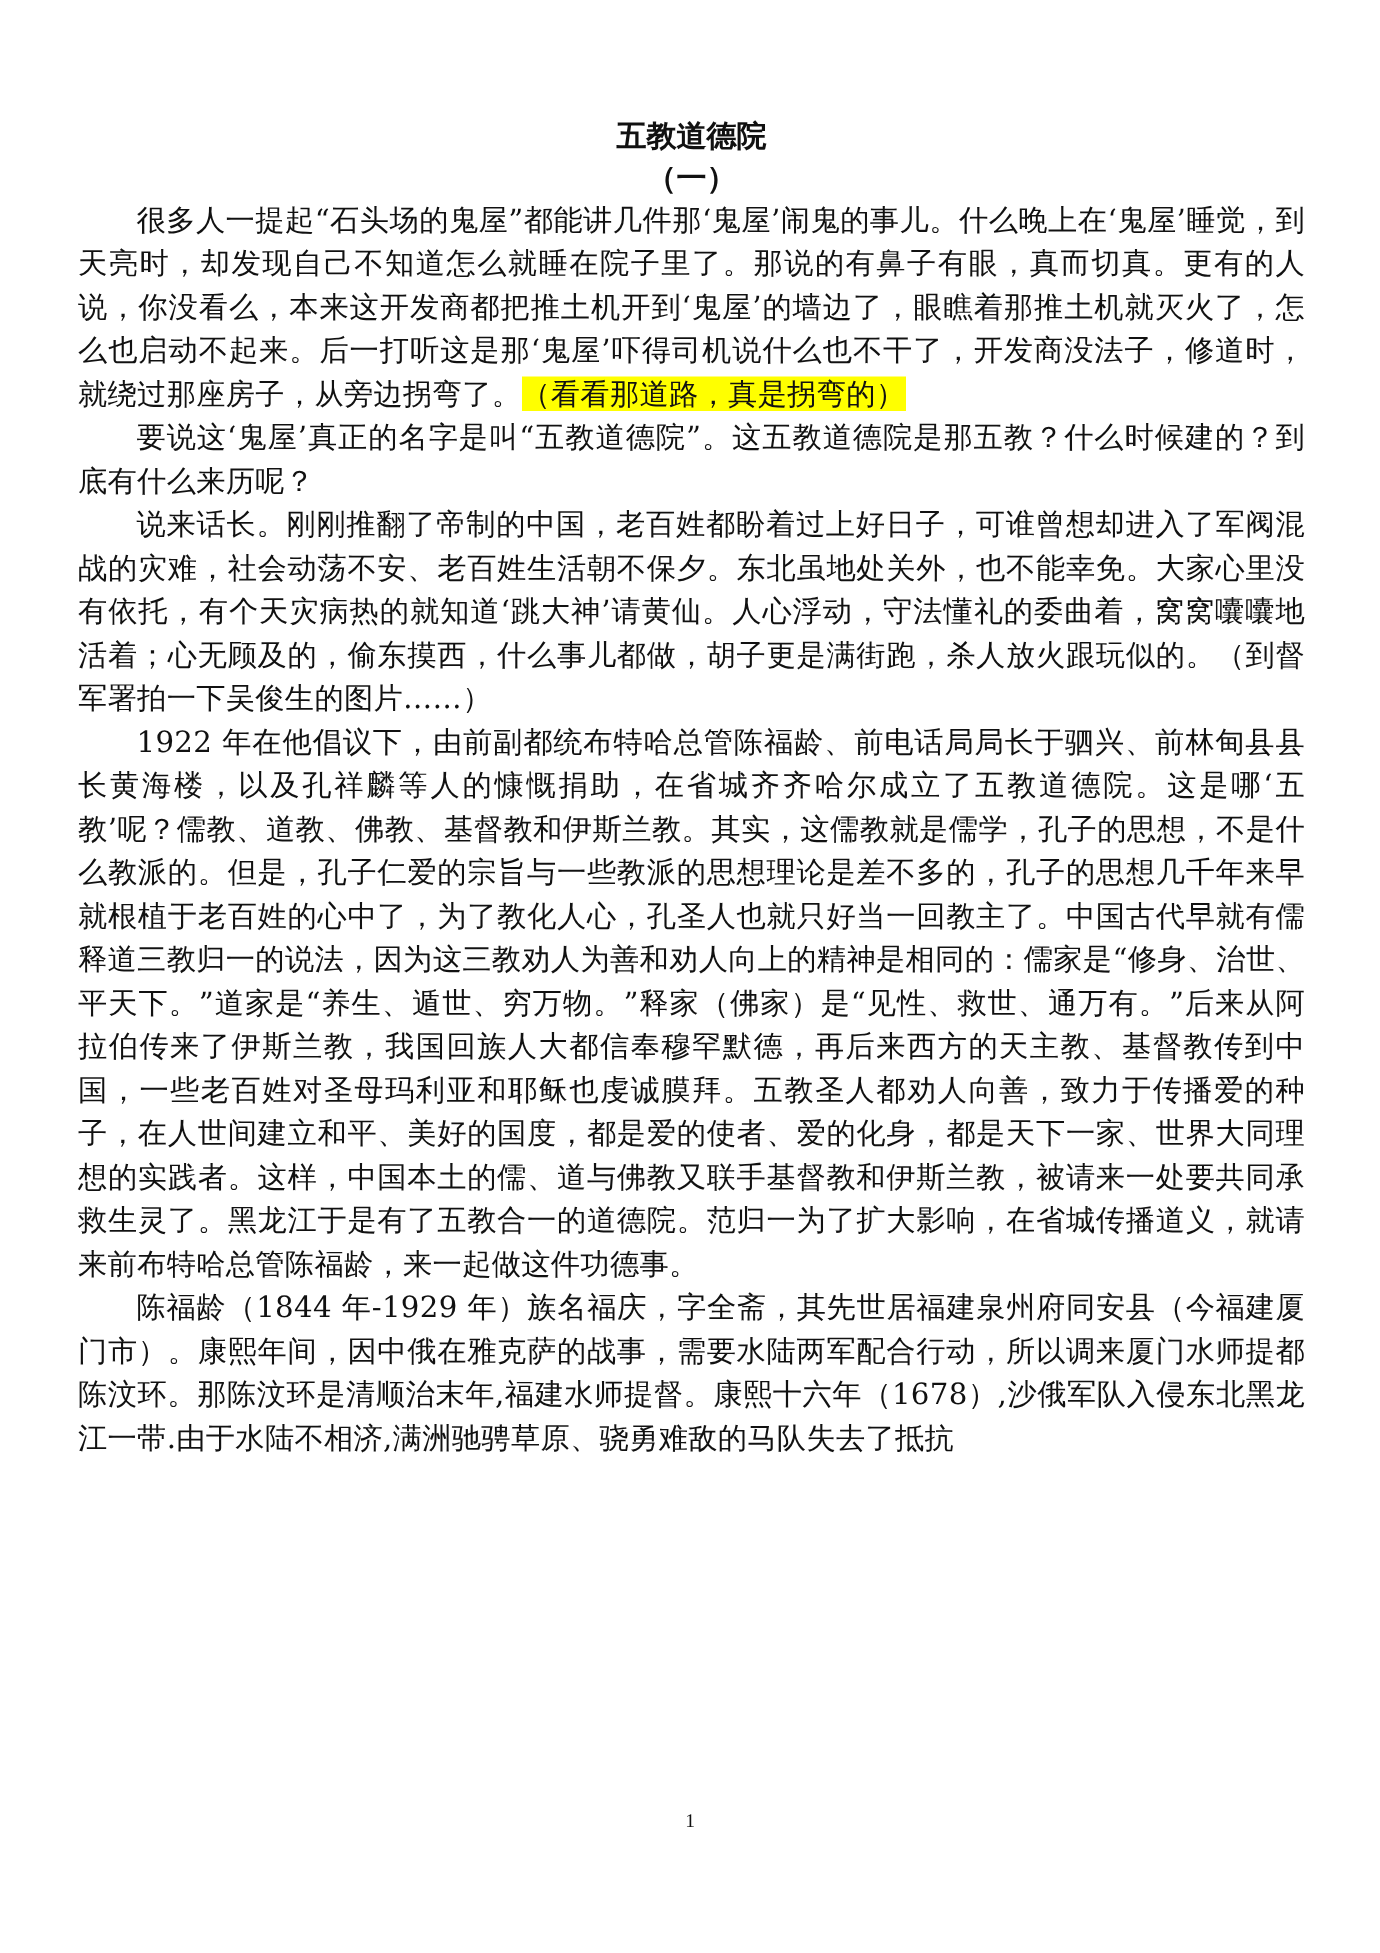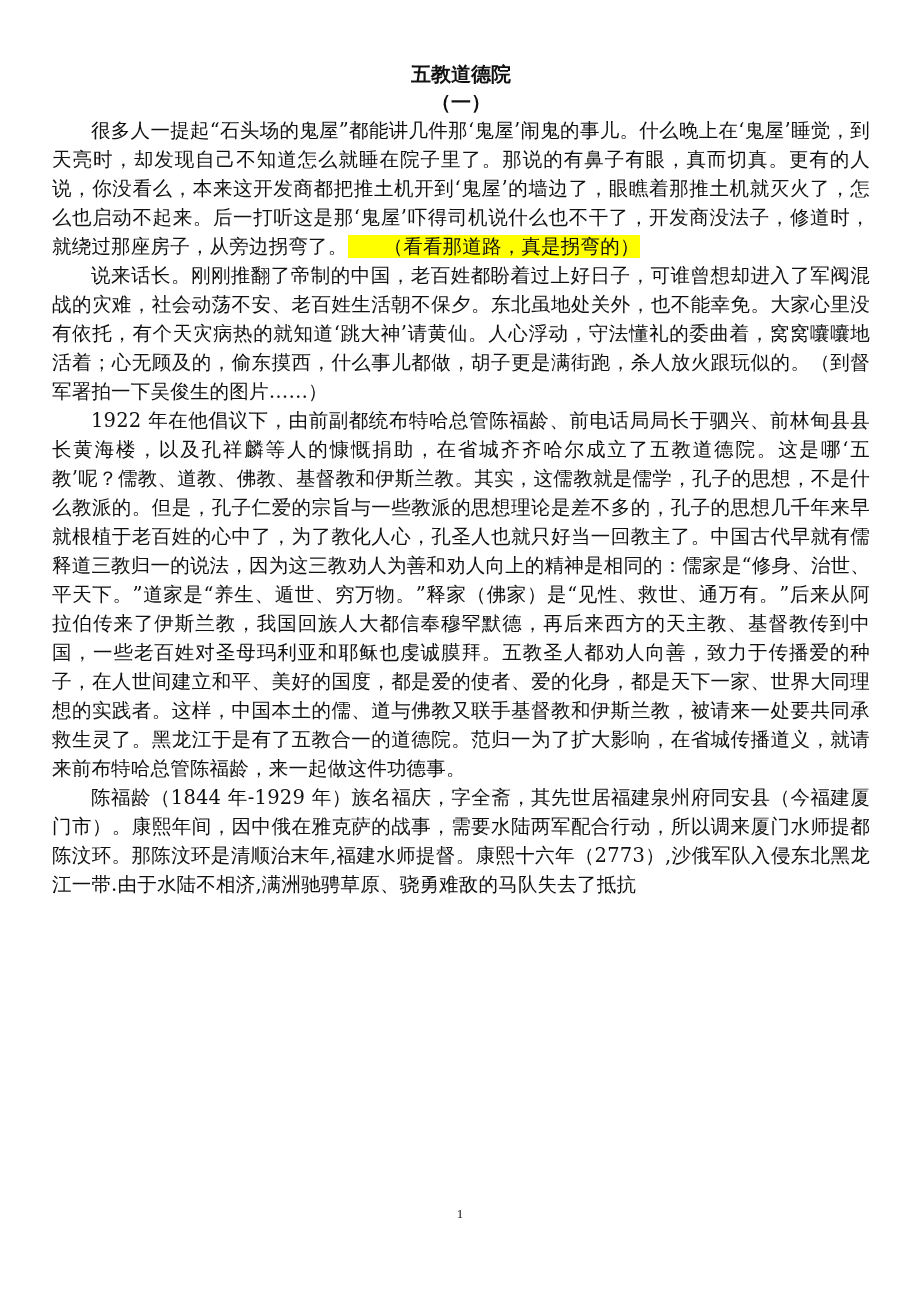--- a/index.html
+++ b/index.html
@@ -1,31 +1,32 @@
 <!DOCTYPE html>
 <html><head>
 <meta charset="utf-8">
 <style>
   html, body { margin: 0; padding: 0; background: #ffffff; }
   body { width: 920px; height: 1302px; position: relative; overflow: hidden;
          font-family: "DejaVu Serif", "Liberation Serif", serif; color: #111; }
-  .page { position: absolute; left: 52px; top: 60px; width: 818px; }
+  .page { position: absolute; left: 52px; top: 76px; width: 818px; }
   .title { text-align: center; font-size: 20px; font-weight: bold; line-height: 28px; margin: 0; letter-spacing: 0; }
   .subtitle { text-align: center; font-size: 20px; font-weight: bold; line-height: 28px; margin: 0 0 0 0; }
   .para { font-size: 19.5px; line-height: 29px; margin: 0; text-align: justify; text-indent: 2em; letter-spacing: 0.2px; }
-  .hl { background: #ffff00; padding-left: 36px; }
+  .hl { background: #ffff00; }
   .page-num { position: absolute; top: 1206px; left: 0; width: 920px; text-align: center;
               font-size: 13px; font-family: "Liberation Serif", serif; }
 </style>
 </head>
 <body>
 
 <div class="page">
   <h1 class="title">五教道德院</h1>
   <div class="subtitle">（一）</div>
 
   <p class="para"><span>很多人一提起“石头场的鬼屋”都能讲几件那‘鬼屋’闹鬼的事儿。什么晚上在‘鬼屋’睡觉，到天亮时，却发现自己不知道怎么就睡在院子里了。那说的有鼻子有眼，真而切真。更有的人说，你没看么，本来这开发商都把推土机开到‘鬼屋’的墙边了，眼瞧着那推土机就灭火了，怎么也启动不起来。后一打听这是那‘鬼屋’吓得司机说什么也不干了，开发商没法子，修道时，就绕过那座房子，从旁边拐弯了。</span><span class="hl">（看看那道路，真是拐弯的）</span></p>
+  <p class="para">要说这‘鬼屋’真正的名字是叫“五教道德院”。这五教道德院是那五教？什么时候建的？到底有什么来历呢？</p>
   <p class="para">说来话长。刚刚推翻了帝制的中国，老百姓都盼着过上好日子，可谁曾想却进入了军阀混战的灾难，社会动荡不安、老百姓生活朝不保夕。东北虽地处关外，也不能幸免。大家心里没有依托，有个天灾病热的就知道‘跳大神’请黄仙。人心浮动，守法懂礼的委曲着，窝窝囔囔地活着；心无顾及的，偷东摸西，什么事儿都做，胡子更是满街跑，杀人放火跟玩似的。（到督军署拍一下吴俊生的图片……）</p>
   <p class="para">1922 年在他倡议下，由前副都统布特哈总管陈福龄、前电话局局长于驷兴、前林甸县县长黄海楼，以及孔祥麟等人的慷慨捐助，在省城齐齐哈尔成立了五教道德院。这是哪‘五教’呢？儒教、道教、佛教、基督教和伊斯兰教。其实，这儒教就是儒学，孔子的思想，不是什么教派的。但是，孔子仁爱的宗旨与一些教派的思想理论是差不多的，孔子的思想几千年来早就根植于老百姓的心中了，为了教化人心，孔圣人也就只好当一回教主了。中国古代早就有儒释道三教归一的说法，因为这三教劝人为善和劝人向上的精神是相同的：儒家是“修身、治世、平天下。”道家是“养生、遁世、穷万物。”释家（佛家）是“见性、救世、通万有。”后来从阿拉伯传来了伊斯兰教，我国回族人大都信奉穆罕默德，再后来西方的天主教、基督教传到中国，一些老百姓对圣母玛利亚和耶稣也虔诚膜拜。五教圣人都劝人向善，致力于传播爱的种子，在人世间建立和平、美好的国度，都是爱的使者、爱的化身，都是天下一家、世界大同理想的实践者。这样，中国本土的儒、道与佛教又联手基督教和伊斯兰教，被请来一处要共同承救生灵了。黑龙江于是有了五教合一的道德院。范归一为了扩大影响，在省城传播道义，就请来前布特哈总管陈福龄，来一起做这件功德事。</p>
-  <p class="para">陈福龄（1844 年-1929 年）族名福庆，字全斋，其先世居福建泉州府同安县（今福建厦门市）。康熙年间，因中俄在雅克萨的战事，需要水陆两军配合行动，所以调来厦门水师提都陈汶环。那陈汶环是清顺治末年,福建水师提督。康熙十六年（2773）,沙俄军队入侵东北黑龙江一带.由于水陆不相济,满洲驰骋草原、骁勇难敌的马队失去了抵抗</p>
+  <p class="para">陈福龄（1844 年-1929 年）族名福庆，字全斋，其先世居福建泉州府同安县（今福建厦门市）。康熙年间，因中俄在雅克萨的战事，需要水陆两军配合行动，所以调来厦门水师提都陈汶环。那陈汶环是清顺治末年,福建水师提督。康熙十六年（1678）,沙俄军队入侵东北黑龙江一带.由于水陆不相济,满洲驰骋草原、骁勇难敌的马队失去了抵抗</p>
 </div>
 
 <div class="page-num">1</div>
 
 </body></html>

